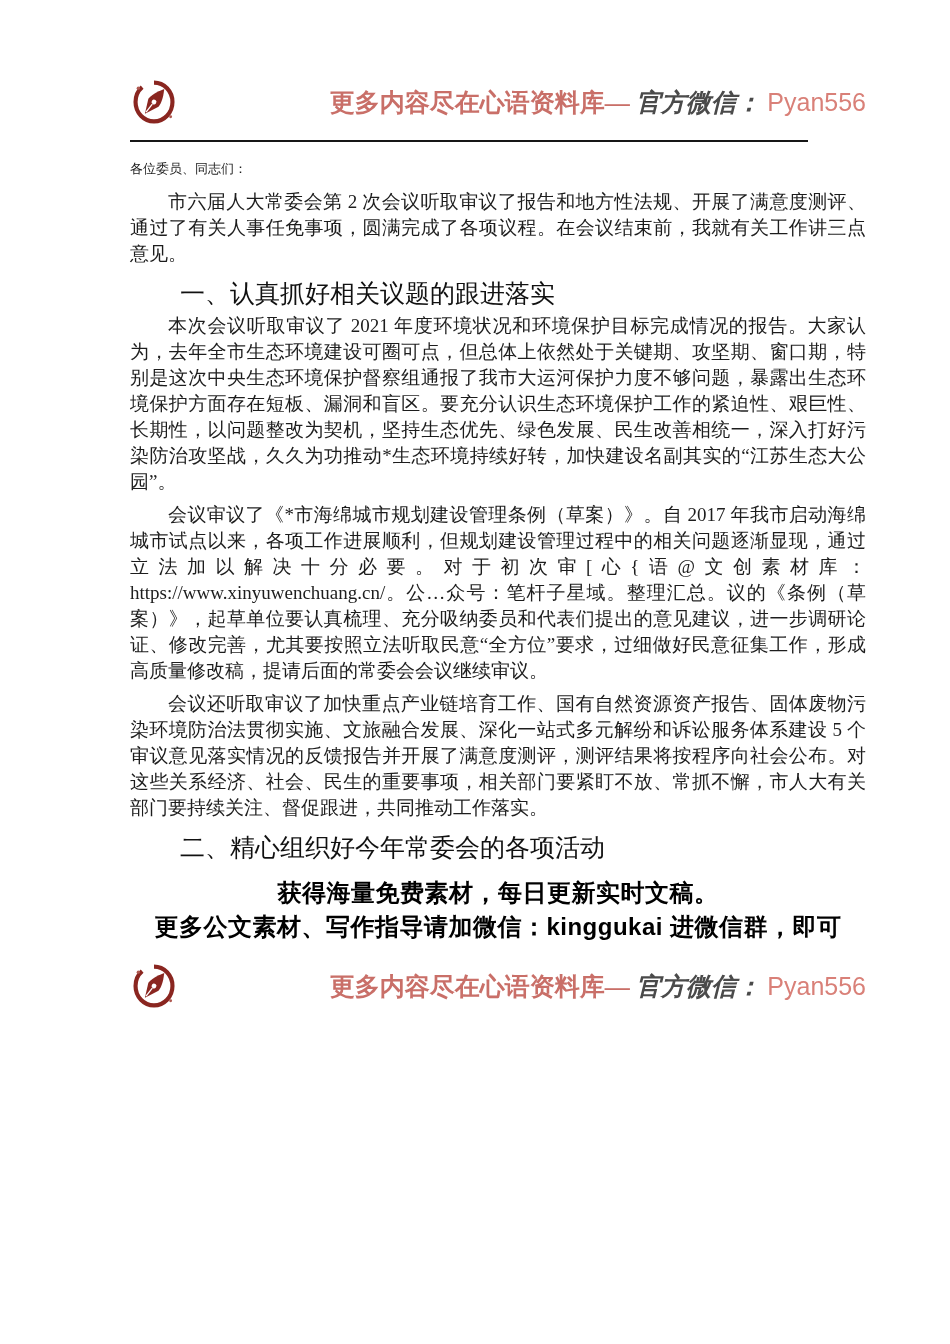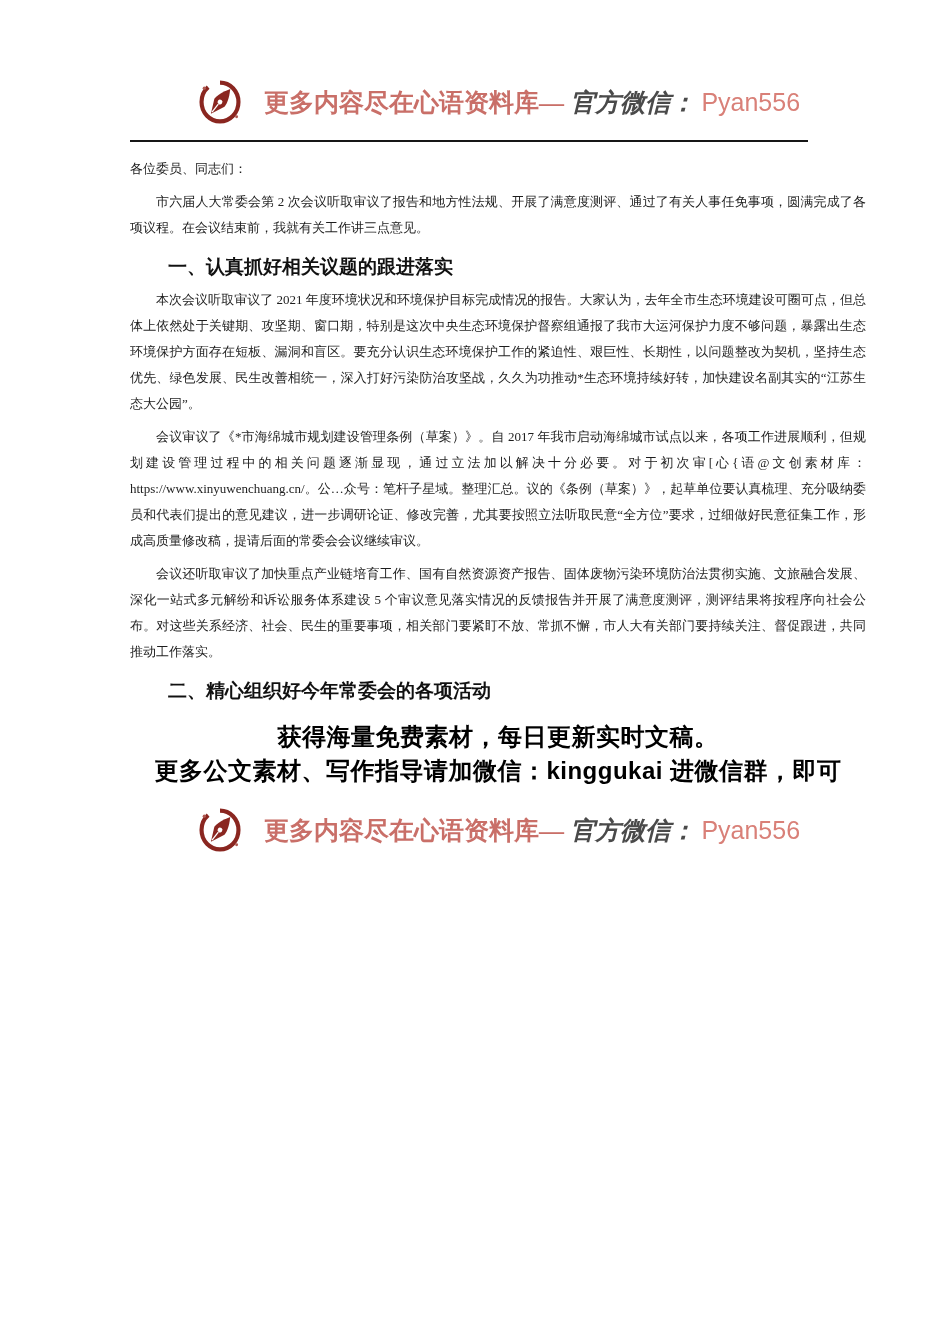--- a/index.html
+++ b/index.html
@@ -14,21 +14,21 @@
     box-sizing: border-box;
     background: #ffffff;
     overflow: hidden;
     padding: 76px 84px 20px 130px;
     font-family: "Liberation Serif", serif;
     color: #1d1d1d;
   }
   
   .brand {
     display: flex;
-    justify-content: center;
+    justify-content: space-between;
     align-items: center;
     gap: 20px;
   }
   .brand .logo-wrap {
     width: 48px;
     height: 52px;
     flex: 0 0 auto;
   }
   .brand-text {
     font-size: 25px;
@@ -57,31 +57,31 @@
   
   .doc {
     width: 736px;
   }
   .salutation {
     font-size: 13px;
     line-height: 26px;
     margin: 0 0 6px 0;
   }
   .para {
-    font-size: 13px;
+    font-size: 19px;
     line-height: 26px;
     text-align: justify;
     text-indent: 2em;
     margin: 7px 0;
   }
   .heading {
     font-family: "Liberation Sans", sans-serif;
-    font-size: 19px;
+    font-size: 25px;
     line-height: 26px;
-    font-weight: bold;
+    font-weight: normal;
     color: #111;
     text-indent: 2em;
     margin: 13px 0 7px 0;
   }
   
   .banner {
     margin-top: 16px;
     text-align: center;
     font-family: "Liberation Sans", sans-serif;
     font-weight: 900;

